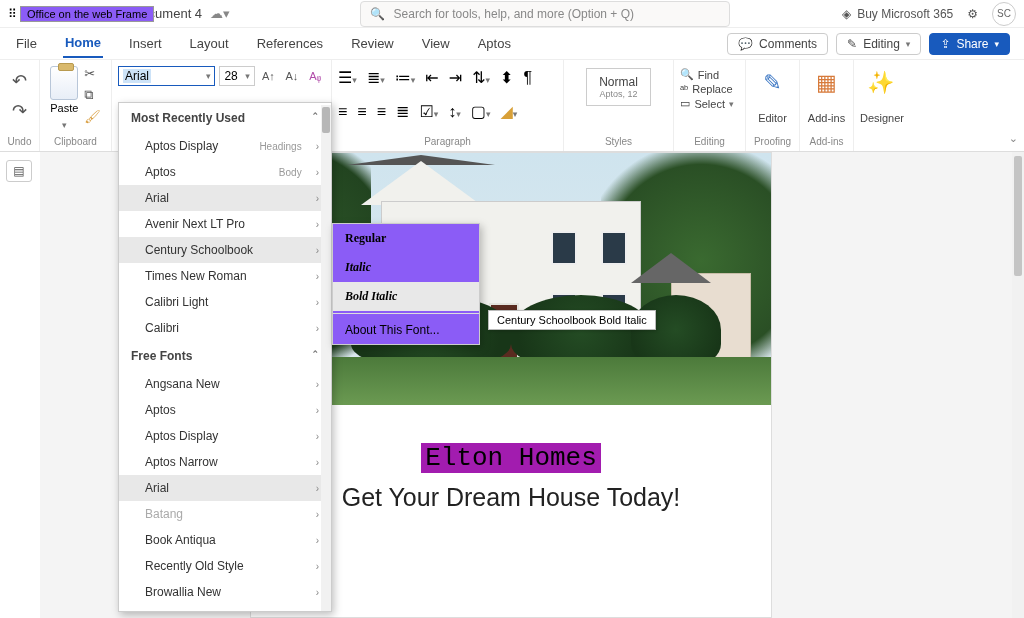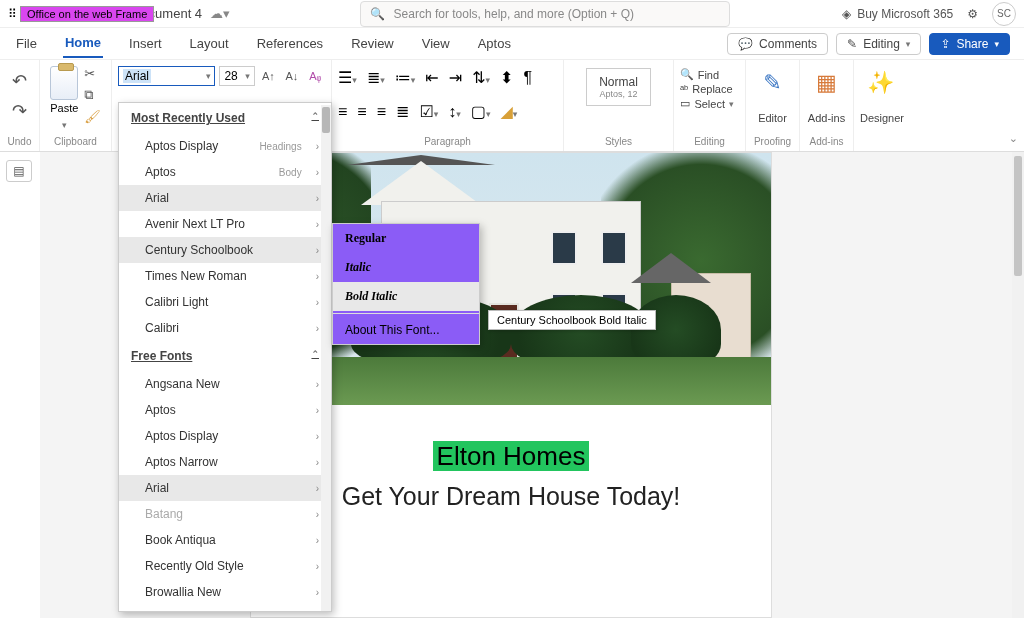--- a/index.html
+++ b/index.html
@@ -1,21 +1,21 @@
 <!DOCTYPE html>
 <html><head>
 <meta charset="utf-8">
 <style>
 * { box-sizing: border-box; margin: 0; padding: 0; font-family: "Segoe UI", Arial, sans-serif; }
 body { width: 1024px; height: 618px; background: #fff; overflow: hidden; position: relative; }
 
 
 .titlebar { height: 28px; display: flex; align-items: center; padding: 0 8px; font-size: 12px; border-bottom: 1px solid #eee; }
 .titlebar .dots { display: inline-block; width: 14px; }
-.office-frame-tip { position: absolute; top: 6px; left: 20px; background: #d946ef; border: 1px solid #999; padding: 1px 6px; font-size: 11px; z-index: 50; }
+.office-frame-tip { position: absolute; top: 6px; left: 20px; background: #8b5cf6; border: 1px solid #999; padding: 1px 6px; font-size: 11px; z-index: 50; }
 .doc-title { margin-left: 110px; font-size: 13px; color: #444; }
 .saved-icon { margin-left: 8px; color: #888; font-size: 13px; }
 .searchbox { margin-left: 130px; width: 370px; height: 26px; border: 1px solid #ddd; border-radius: 4px; display: flex; align-items: center; padding: 0 10px; color: #888; font-size: 12px; background: #faf9f8; }
 .searchbox .sicon { margin-right: 8px; }
 .titlebar-right { margin-left: auto; display: flex; align-items: center; gap: 14px; font-size: 12px; color: #555; }
 .buy { display: flex; align-items: center; gap: 6px; }
 .avatar { width: 24px; height: 24px; border: 1.5px solid #ccc; border-radius: 50%; display: flex; align-items: center; justify-content: center; font-size: 10px; color: #666; }
 
 
 .menutabs { height: 32px; display: flex; align-items: center; padding: 0 14px; gap: 24px; font-size: 13px; color: #444; border-bottom: 1px solid #eee; }
@@ -51,21 +51,21 @@
 .rg-simple .gname { font-size: 11px; color: #444; margin-top: 4px; }
 .ribbon-chevron { position:absolute; right:6px; bottom:6px; font-size:11px; color:#888;}
 
 
 .leftgutter { position: absolute; top: 160px; left: 6px; width: 26px; height: 22px; border: 1px solid #ccc; border-radius: 3px; display:flex;align-items:center;justify-content:center; font-size:12px; color:#555;}
 
 
 .fontdrop { position: absolute; top: 102px; left: 118px; width: 214px; background: #fff; border: 1px solid #ccc; box-shadow: 2px 3px 8px rgba(0,0,0,.25); z-index: 30; max-height: 510px; overflow: hidden; }
 .fontdrop .scrollbar { position:absolute; right:0; top:2px; width:10px; height:100%; background:#f1f1f1;}
 .fontdrop .thumb { position:absolute; right:1px; top:4px; width:8px; height:26px; background:#b7b7b7; border-radius:2px;}
-.fd-section { font-size: 12px; font-weight: 600; color: #444; padding: 8px 12px; display:flex;justify-content:space-between;align-items:flex-start;text-decoration:underline;}
+.fd-section { font-size: 12px; font-weight: 600; color: #444; padding: 8px 12px; display:flex;justify-content:space-between;align-items:flex-start;}
 .fd-item { font-size: 12px; padding: 6px 12px 6px 26px; display:flex;justify-content:space-between;align-items:center; color:#333; cursor:pointer;}
 .fd-item .meta { font-size: 10px; color: #999; margin-right: 6px; }
 .fd-item .chev { color:#888; font-size:10px;}
 .fd-item.hov { background: #e8e8e8; }
 .fd-item .divider { width:1px; height:14px; background:#ccc; margin: 0 4px;}
 .fd-item.disabled { color: #aaa; }
 .ff-serif { font-family: Georgia, serif; }
 .ff-century { font-family: "Century Schoolbook", Georgia, serif; }
 .ff-times { font-family: "Times New Roman", serif; }
 
@@ -93,21 +93,21 @@
 .roof { position:absolute; left:96px; top:2px; width:0;height:0; border-left:74px solid transparent; border-right:74px solid transparent; border-bottom:10px solid #555;}
 .win { position:absolute; width:26px; height:34px; background:#2a3a48; border:2px solid #eee;}
 .win.w1{left:150px; top:78px;} .win.w2{left:200px; top:78px;} .win.w3{left:300px; top:78px;} .win.w4{left:350px; top:78px;}
 .win.w5{left:150px; top:140px;} .win.w6{left:300px; top:140px;} .win.w7{left:350px; top:140px;}
 .door{position:absolute; left:238px; top:150px; width:30px; height:58px; background:#5a2b20; border:2px solid #e4e4de;}
 .porch{position:absolute; left:130px; top:180px; width:260px; height:30px; background:rgba(255,255,255,.4); border-top:3px solid #bbb;}
 .side-roof{position:absolute; left:380px; top:100px; width:0;height:0;border-left:40px solid transparent;border-right:40px solid transparent;border-bottom:30px solid #666;}
 .far-house{position:absolute; right:20px; top:120px; width:80px; height:90px; background:#e8ddd0; border:1px solid #c8bda8;}
 
 .doc-h1 { margin-top: 36px; text-align: center; font-size: 26px; font-family: Arial; }
-.doc-h1 span { background: #22c55e; padding: 0 4px; }
+.doc-h1 span { background: #a21caf; padding: 0 4px; font-family: Liberation Mono, monospace; }
 .doc-h2 { margin-top: 10px; text-align: center; font-size: 25px; font-family: Arial; color:#222;}
 
 .vscroll { position:absolute; right:0; top:152px; bottom:0; width:12px; background:#f1f1f1;}
 .vscroll .vthumb{ position:absolute; top:4px; left:2px; width:8px; height:120px; background:#c4c4c4; border-radius:2px;}
 
 .caret { font-size: 9px; color:#777; }
 </style>
 </head>
 <body>
 

